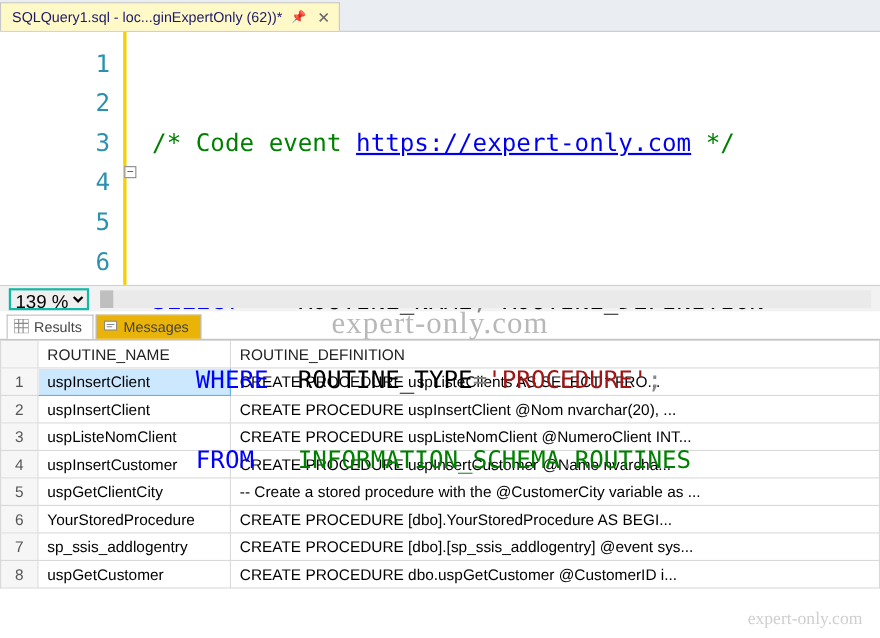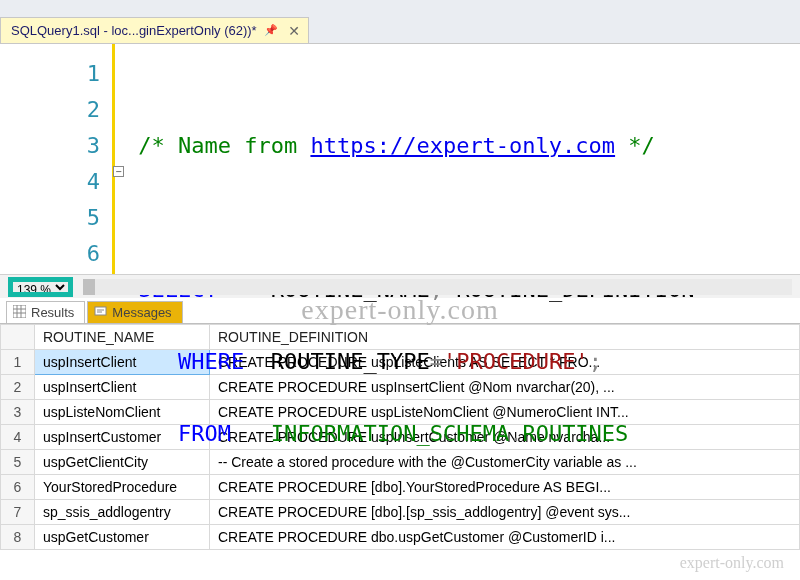--- a/index.html
+++ b/index.html
@@ -1,37 +1,37 @@
 <!DOCTYPE html>
 <html><head>
 <meta charset="utf-8">
 <style>
 * { box-sizing: border-box; margin: 0; padding: 0; }
 body { font-family: "Segoe UI", Tahoma, sans-serif; background: #fff; width: 800px; height: 580px; overflow: hidden; }
 
-.tab-bar { background: #eaedf2; height: 44px; display: flex; align-items: flex-end; border-bottom: 1px solid #c7c7c7; }
+.tab-bar { background: #eaedf2; height: 29px; display: flex; align-items: flex-end; border-bottom: 1px solid #c7c7c7; }
 .tab { background: #fff9c8; border: 1px solid #c7c7c7; border-bottom: none; height: 26px; display: flex; align-items: center; padding: 0 6px 0 10px; font-size: 13px; color: #1a1a6a; gap: 8px; }
 .tab .pin { font-size: 11px; color: #666; }
 .tab .close { font-size: 14px; color: #666; cursor: pointer; padding: 0 2px; }
 
 .editor { display: flex; height: 230px; background: #fff; font-family: Consolas, monospace; font-size: 22px; }
 .gutter { width: 115px; background: #fff; text-align: right; padding-right: 12px; color: #2b91af; border-right: 3px solid #f5d000; padding-top: 12px; line-height: 36px; }
 .gutter .ln { display: block; }
 .code { flex: 1; padding: 12px 10px 0 10px; line-height: 36px; white-space: pre; position: relative; }
 .fold { position: absolute; left: -2px; top: 122px; width: 11px; height: 11px; border: 1px solid #888; background: #fff; font-size: 10px; line-height: 9px; text-align: center; color: #555; }
 .code .row { display: block; }
 .c-comment { color: #008000; }
 .c-link { color: #0000ee; text-decoration: underline; }
 .c-kw { color: #0000ff; }
 .c-schema { color: #008000; }
 .c-str { color: #a31515; }
 .c-punct { color: #888; }
 
 .zoom-bar { height: 24px; background: #f2f2f2; border-top: 1px solid #d0d0d0; display: flex; align-items: center; padding: 0 8px; font-size: 12px; gap: 4px; }
-.zoom-bar select { font-size: 12px; height: 20px; border: 5px solid #14b8a6; }
+.zoom-bar select { font-size: 17px; height: 20px; border: 2px solid #14b8a6; }
 .zoom-bar .scroll-left { flex: 1; height: 16px; background: #eaeaea; position: relative; margin-left: 6px; }
 .zoom-bar .scroll-left .thumb { position: absolute; left: 0; top: 0; height: 16px; width: 12px; background: #bfbfbf; }
 
 .results-tabs { height: 26px; display: flex; align-items: flex-end; border-bottom: 1px solid #bfbfbf; padding-left: 6px; gap: 2px; font-size: 13px; position: relative; }
 .rtab { display: flex; gap: 5px; padding: 3px 10px 3px 6px; border: 1px solid #bfbfbf; border-bottom: none; background: #fff; color: #444; cursor: pointer; }
 .rtab.inactive { background: #eab308; }
 .rtab .ricon { width: 13px; height: 13px; display: inline-block; }
 .watermark { position: absolute; left: 50%; transform: translateX(-50%); top: -4px; font-size: 28px; color: #b8b8b8; font-family: Georgia, serif; letter-spacing: 1px; pointer-events: none; }
 
 .grid { font-size: 14px; background: #fff; }
@@ -60,21 +60,21 @@
   <div class="gutter">
     <span class="ln">1</span>
     <span class="ln">2</span>
     <span class="ln">3</span>
     <span class="ln">4</span>
     <span class="ln">5</span>
     <span class="ln">6</span>
   </div>
   <div class="code">
     <div class="fold">−</div>
-<span class="row"> <span class="c-comment">/* Name from </span><span class="c-link">https://expert-only.com</span><span class="c-comment"> */</span></span>
+<span class="row"> <span class="c-comment">/* Code event </span><span class="c-link">https://expert-only.com</span><span class="c-comment"> */</span></span>
 <span class="row"> </span>
 <span class="row"> <span class="c-kw">SELECT</span>    <span>ROUTINE_NAME</span><span class="c-punct">,</span> <span>ROUTINE_DEFINITION</span></span>
 <span class="row">    <span class="c-kw">WHERE</span>  <span>ROUTINE_TYPE</span><span class="c-punct">=</span><span class="c-str">'PROCEDURE'</span><span class="c-punct">;</span></span>
 <span class="row">    <span class="c-kw">FROM</span>   <span class="c-schema">INFORMATION_SCHEMA</span><span class="c-punct">.</span><span class="c-schema">ROUTINES</span></span>
 <span class="row"> </span>
   </div>
 </div>
 
 <div class="zoom-bar">
   <select><option>139 %</option></select>

